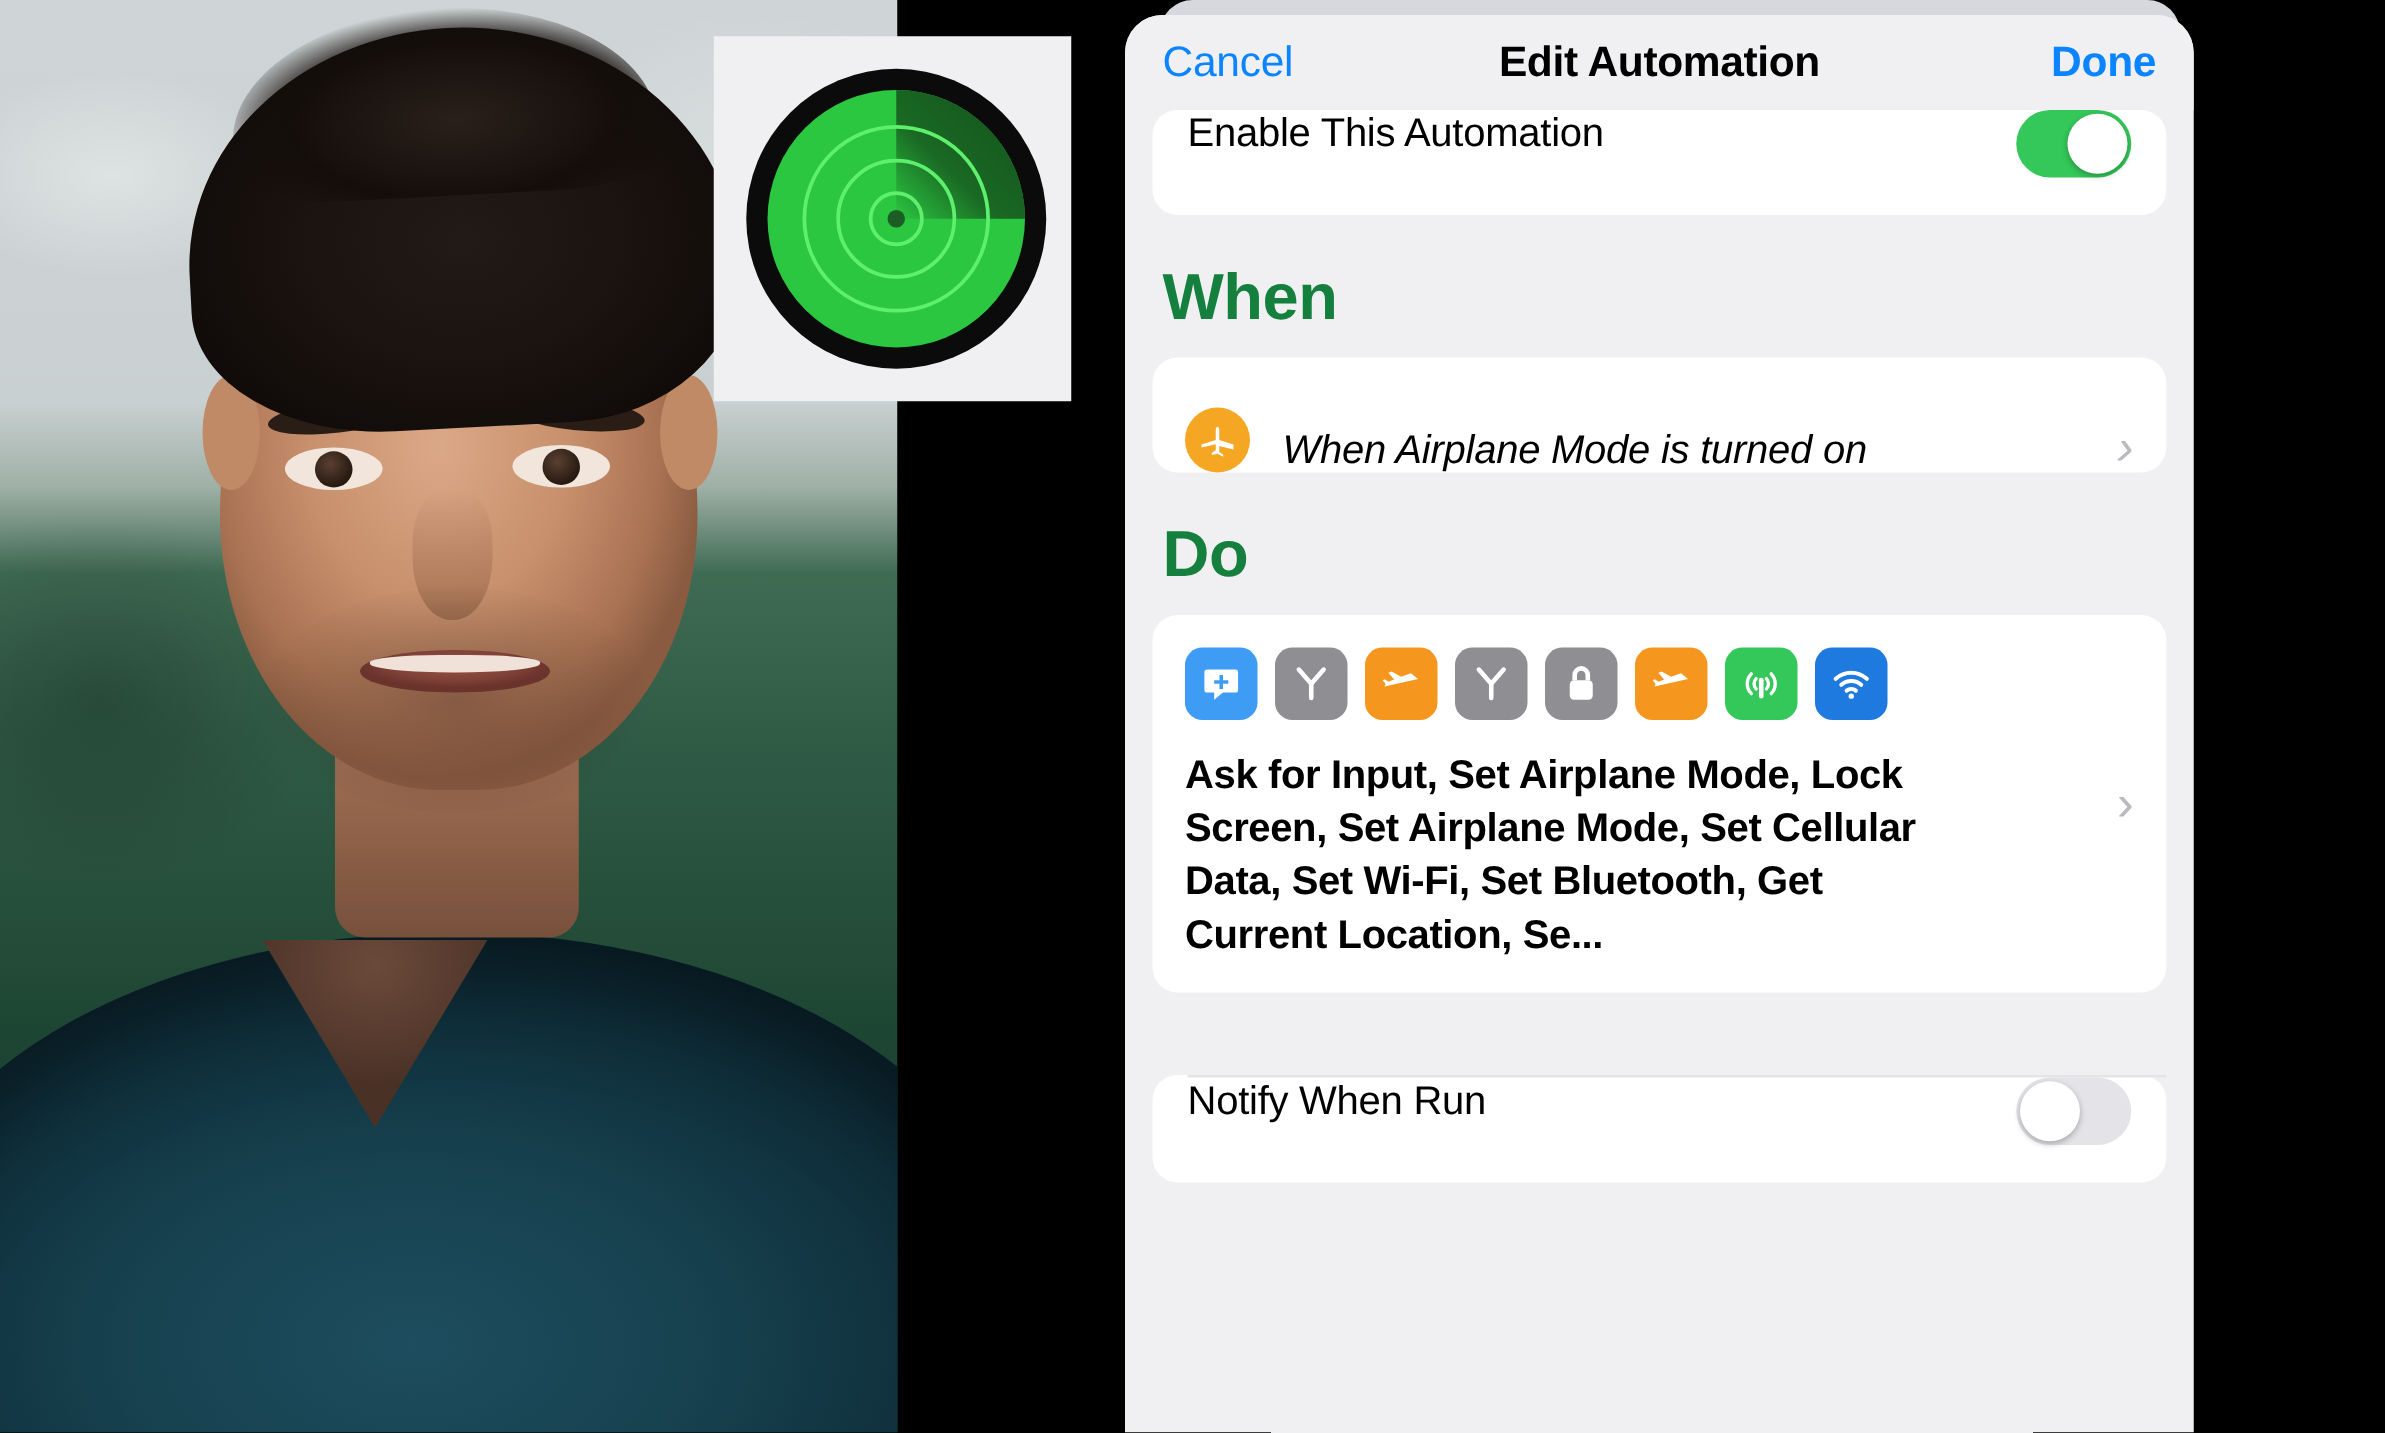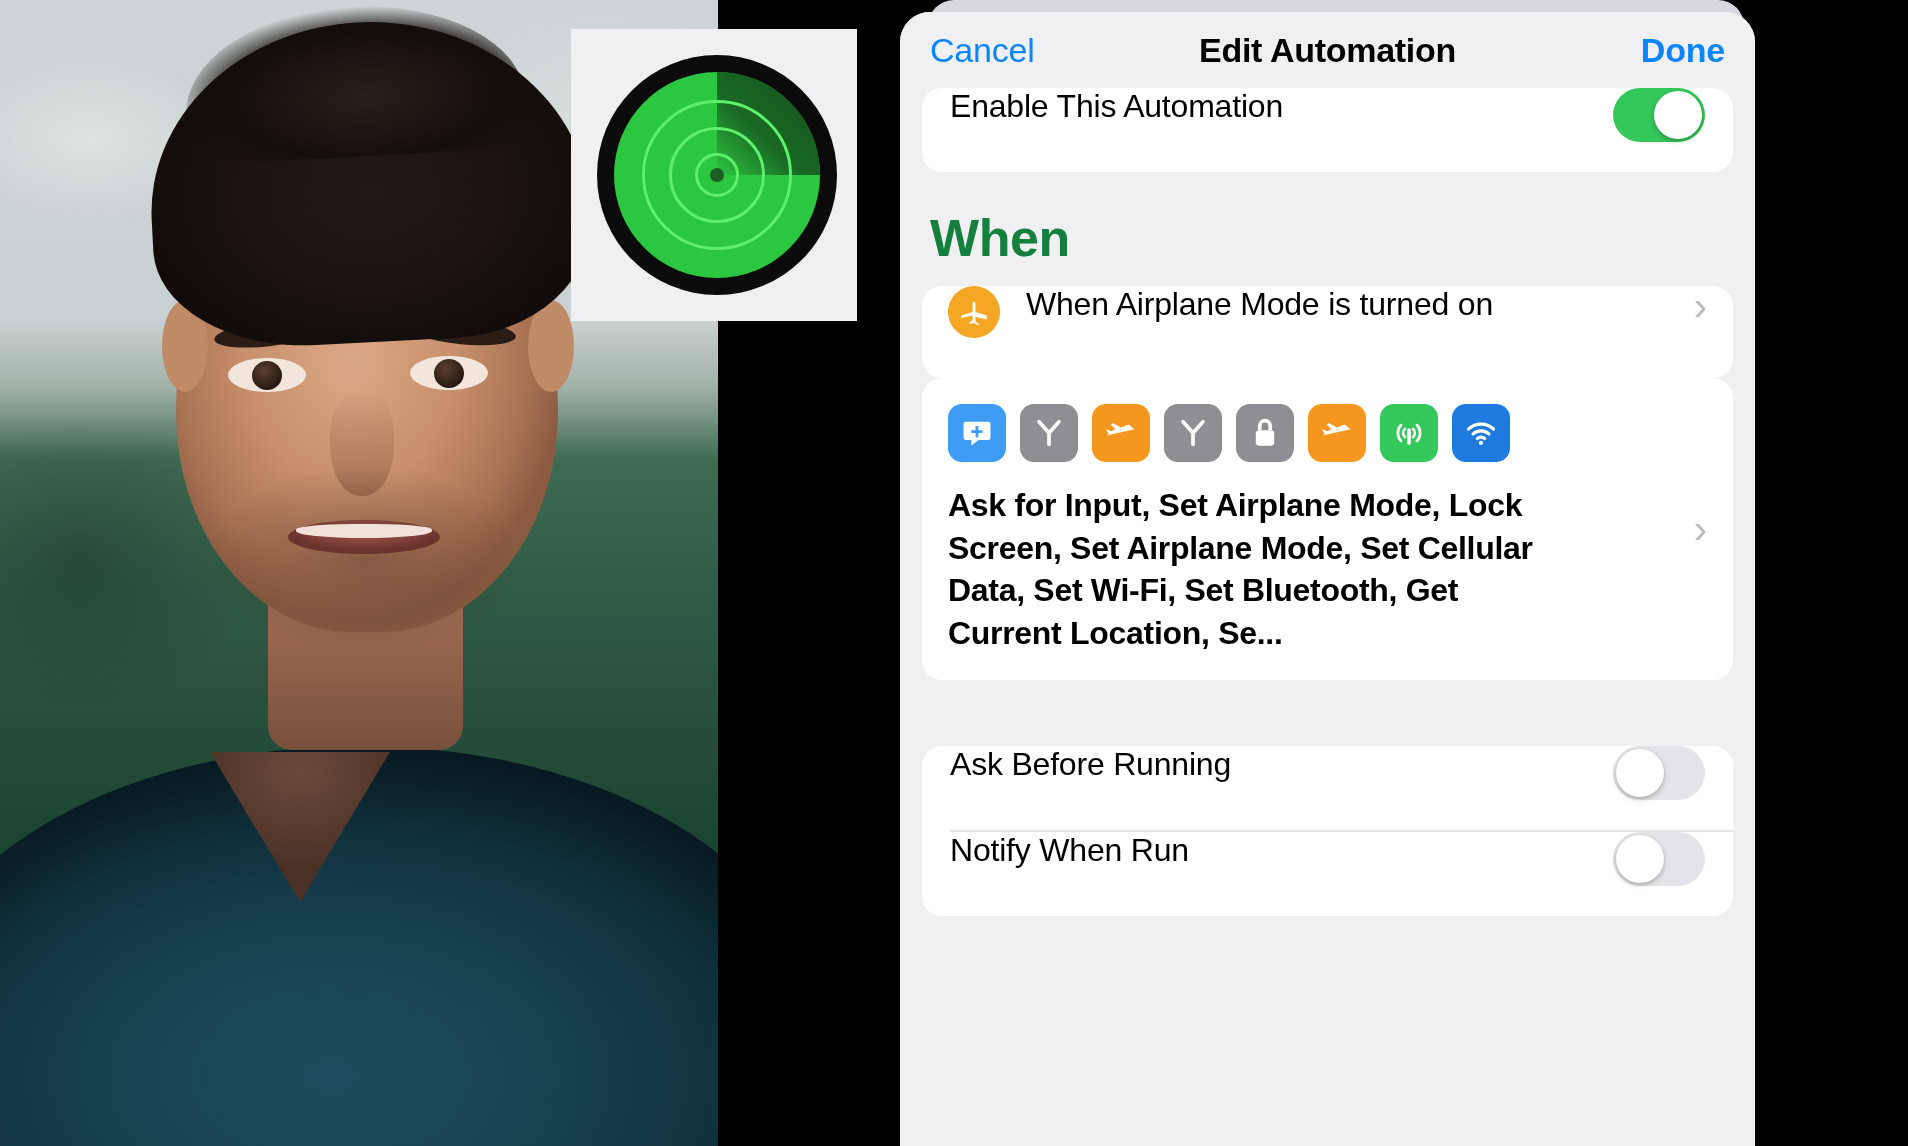--- a/index.html
+++ b/index.html
@@ -161,21 +161,21 @@
     background:#fff; box-shadow: 0 2px 5px rgba(0,0,0,.28);
   }
   .toggle.on .knob{ right:3px; }
   .toggle.off .knob{ left:3px; }
 
   .section-title{
     font-size:52px; font-weight:700; color:#15803d;
     margin: 36px 0 18px 30px; letter-spacing:-.4px;
   }
 
-  .trigger-row{ display:flex; align-items:flex-start; min-height:92px; padding:0 26px; }
+  .trigger-row{ display:flex; align-items:flex-end; min-height:92px; padding:0 26px;font-style:italic; }
   .trig-icon{
     width:52px; height:52px; border-radius:50%; background:#f5a623;
     display:flex; align-items:center; justify-content:center; flex:0 0 auto;
   }
   .trig-text{ margin-left:26px; font-size:32px; color:#000; letter-spacing:-.2px; }
   .chev{ margin-left:auto; color:#b9b9be; font-size:40px; line-height:1; font-weight:300; }
 
   .do-card{ margin:0 22px; background:#fff; border-radius:20px; padding: 26px 26px 26px 26px; display:flex; align-items:flex-start; }
   .do-main{ flex:1 1 auto; }
   .icons-row{ display:flex; gap:14px; margin-bottom:22px; }
@@ -250,20 +250,21 @@
         <span class="trig-icon">
           <svg width="34" height="34" viewBox="0 0 24 24" fill="#fff" aria-hidden="true">
             <path d="M21 14.5l-8-2.5V6.2c0-.9-.5-1.7-1-1.7s-1 .8-1 1.7V12l-8 2.5v1.8l8-1.9v3.4l-2.2 1.4v1.3L12 19.7l3.2 1.8v-1.3L13 18.8v-3.4l8 1.9z"></path>
           </svg>
         </span>
         <span class="trig-text">When Airplane Mode is turned on</span>
         <span class="chev">›</span>
       </div>
     </div>
 
+    <div class="section-title">Do</div>
     <div class="do-card">
       <div class="do-main">
         <div class="icons-row">
           <span class="app-icon" style="background:#3f9cf5">
             <svg width="34" height="34" viewBox="0 0 24 24" fill="#fff">
                 <path d="M4 4h16a1.5 1.5 0 011.5 1.5v10A1.5 1.5 0 0120 17h-7l-5 4v-4H4a1.5 1.5 0 01-1.5-1.5v-10A1.5 1.5 0 014 4z"></path>
                 <path d="M11 7h2v3h3v2h-3v3h-2v-3H8v-2h3z" fill="#3f9cf5"></path>
               </svg>
           </span>
           <span class="app-icon" style="background:#8e8e93">
@@ -314,26 +315,20 @@
           </span>
         </div>
         <div class="do-desc">Ask for Input, Set Airplane Mode, Lock Screen, Set Airplane Mode, Set Cellular Data, Set Wi-Fi, Set Bluetooth, Get Current Location, Se...</div>
       </div>
       <span class="do-chev">›</span>
     </div>
 
     <div class="spacer-lg"></div>
 
     <div class="card">
-      <div class="row">
-        <span class="row-label">Ask Before Running</span>
-        <span class="toggle off">
-          <span class="knob"></span>
-        </span>
-      </div>
       <div class="row-sep"></div>
       <div class="row">
         <span class="row-label">Notify When Run</span>
         <span class="toggle off">
           <span class="knob"></span>
         </span>
       </div>
     </div>
 
   </div>

